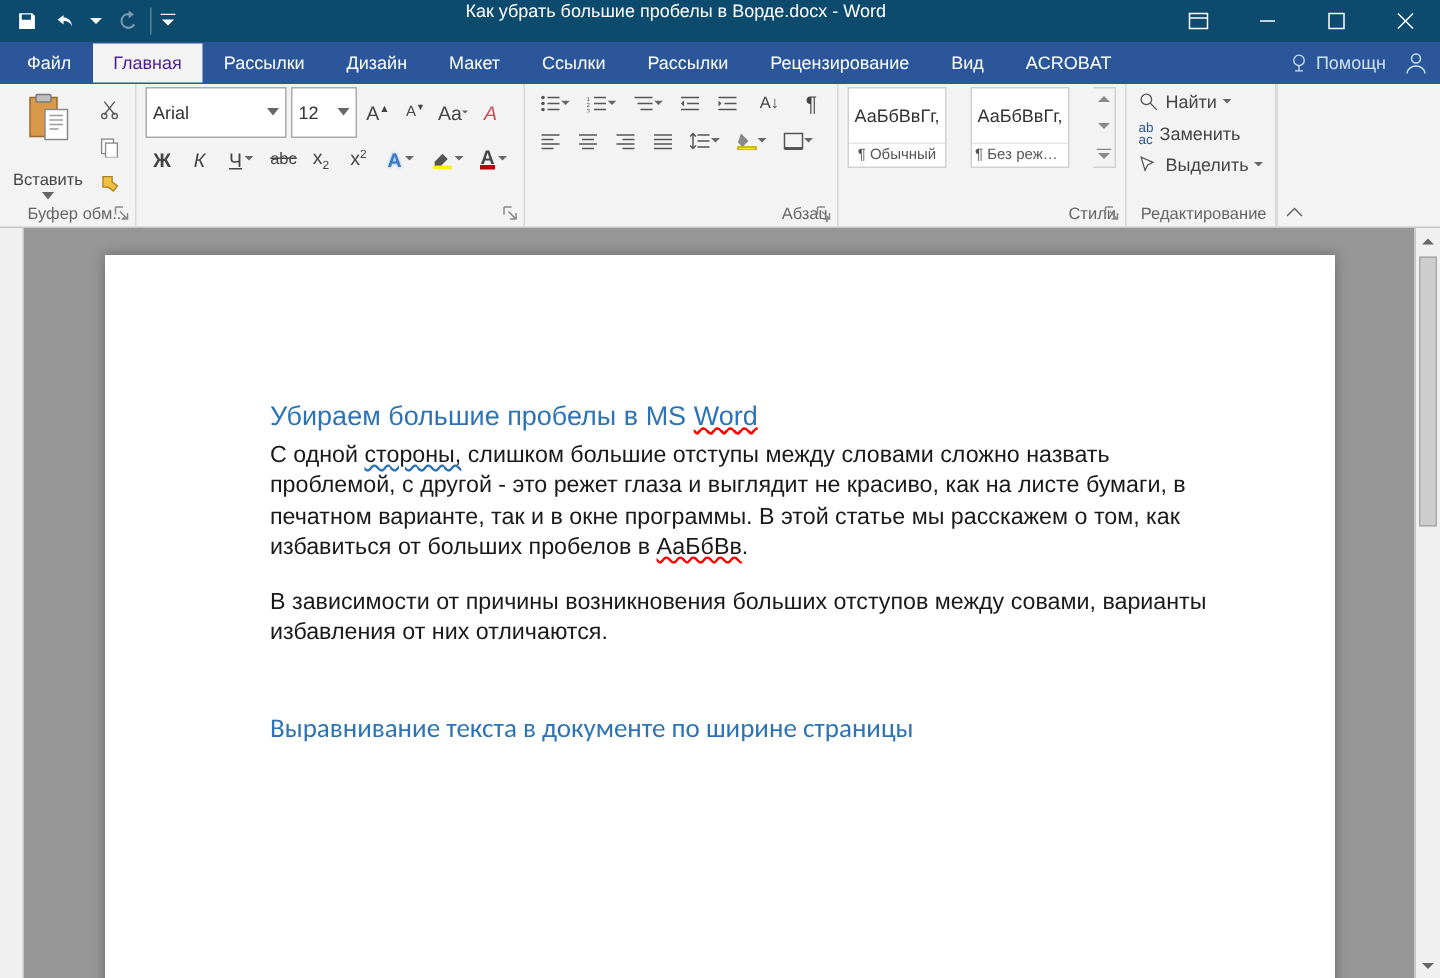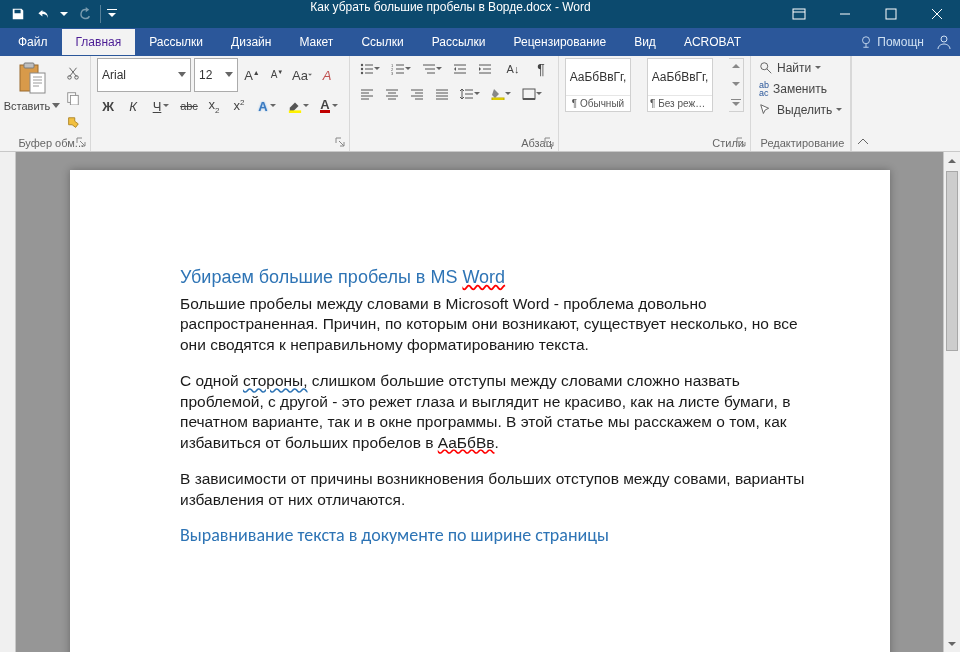--- a/index.html
+++ b/index.html
@@ -17,21 +17,21 @@
 .tab { padding: 6px 14px; color: #fff; font-size: 12px; cursor: pointer; }
 .tab.active { background: #f3f3f3; color: #4c1d95; }
 .help { margin-left: auto; display: flex; align-items: center; padding-right: 8px; gap: 12px; }
 .help-item { color: #cfe0f2; font-size: 12px; display: flex; align-items: center; gap: 4px; }
 .ribbon { background: #f3f3f3; border-bottom: 1px solid #c8c8c8; display: flex; height: 96px; }
 .group { border-right: 1px solid #d8d8d8; padding: 2px 6px 0 6px; display: flex; flex-direction: column; position: relative; }
 .group-body { flex: 1; display: flex; align-items: flex-start; gap: 4px; }
 .group-label { text-align: right; font-size: 11px; color: #666; padding: 2px 0 2px; position: relative; }
 .dlg-launcher { position: absolute; right: 2px; bottom: 2px; width: 14px; height: 14px; display:flex; align-items:center; justify-content:center; }
 .big-btn { display: flex; flex-direction: column; align-items: center; justify-content: center; width: 52px; padding-top:4px; cursor:pointer; }
-.big-btn .lbl { font-size: 11px; color: #444; margin-top: 4px; display:flex; align-items:center; gap:2px;}
+.big-btn .lbl { font-size: 11px; color: #444; margin-top: 18px; display:flex; align-items:center; gap:2px;flex-direction:column;}
 .col { display: flex; flex-direction: column; gap: 3px; }
 .row { display: flex; align-items: center; gap: 3px; }
 .combo { border: 1px solid #ababab; background: #fff; height: 34px; display: flex; align-items: center; padding: 0 4px; font-size: 12px; color:#333; }
 .combo .dd { margin-left: 4px; }
 .sbtn { width: 22px; height: 22px; display: flex; align-items: center; justify-content: center; cursor:pointer; border:1px solid transparent;}
 .sbtn span{font-size:13px;color:#444;}
 .style-card { border: 1px solid #d0d0d0; background: #fff; width: 66px; height: 54px; display: flex; flex-direction: column; cursor:pointer; }
 .style-card .prev { flex:1; display:flex; align-items:center; justify-content:center; font-size:12px; color:#333;}
 .style-card .nm { font-size: 10px; color:#555; text-align:center; border-top:1px solid #e6e6e6; padding:2px 2px; white-space:nowrap; overflow:hidden; text-overflow:ellipsis;}
 .style-card.h .prev{color:#2e74b5;font-size:14px;}
@@ -454,25 +454,24 @@
   </div>
 </div>
 
 <div class="doc-area">
   <div class="ruler-v"></div>
   <div class="canvas-wrap">
     <div class="page">
       <div class="doc-h">
         <span>Убираем большие пробелы в MS </span><span class="u">Word</span>
       </div>
-      <div class="doc-p">Большие пробелы   между словами в Microsoft Word - проблема довольно распространенная. Причин, по которым   они возникают, существует несколько, но все они   сводятся к неправильному   форматированию текста.</div>
       <div class="doc-p">
         <span>С одной </span><span class="wavyb">стороны,</span><span>   слишком большие   отступы между словами сложно назвать проблемой, с другой - это режет   глаза и выглядит не красиво, как на листе бумаги, в печатном        варианте, так и в   окне программы. В этой статье мы расскажем о том, как    избавиться от больших пробелов в </span><span class="wavy">АаБбВв</span><span>.</span>
       </div>
-      <div class="doc-p" style="margin-bottom:14px">В зависимости от причины возникновения больших отступов между совами, варианты избавления от них отличаются.</div>
+      <div class="doc-p" style="margin-bottom:41px">В зависимости от причины возникновения больших отступов между совами, варианты избавления от них отличаются.</div>
       <div class="doc-h">Выравнивание текста в документе по ширине страницы</div>
     </div>
   </div>
   <div class="scroll-v">
     <div class="scroll-arr">
         <svg width="8" height="6" viewBox="0 0 8 6">
           <path d="M0 5l4-4 4 4z" fill="#666"></path>
         </svg>
       </div>
     <div class="scroll-track">

